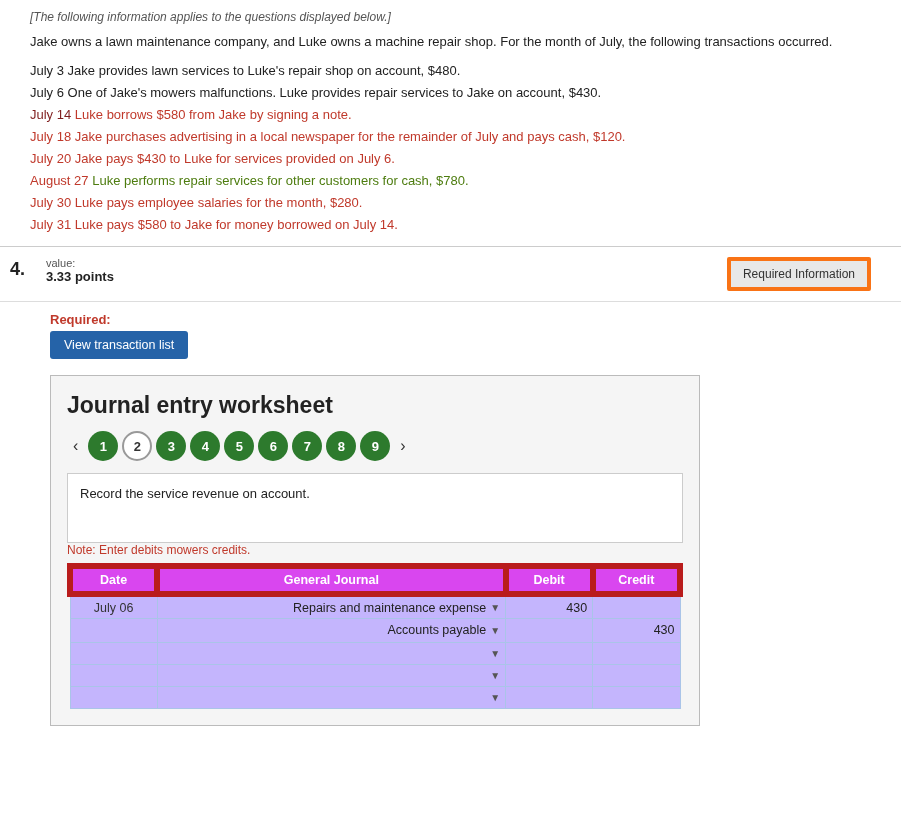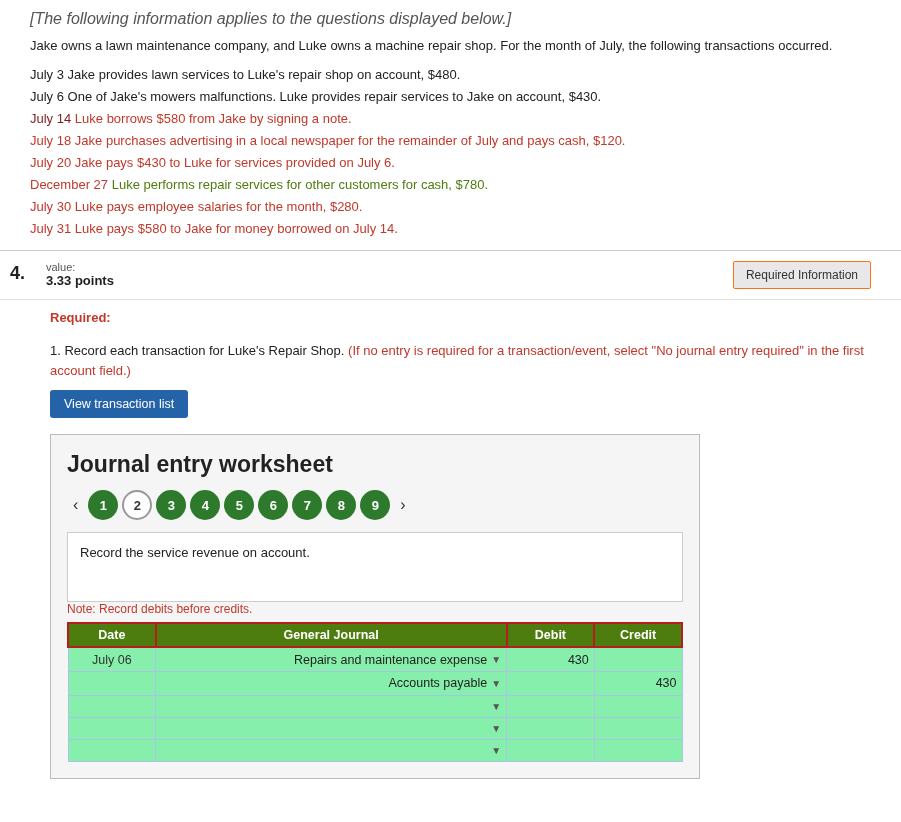--- a/index.html
+++ b/index.html
@@ -11,21 +11,21 @@
       width: 901px;
     }
     .top-section {
       padding: 10px 30px 10px 30px;
       border-bottom: 1px solid #ccc;
     }
     .intro-text {
       font-style: italic;
       color: #555;
       margin-bottom: 8px;
-      font-size: 16px;
+      font-size: 12px;
     }
     .scenario-text {
       margin-bottom: 8px;
       font-size: 13px;
       line-height: 1.5;
     }
     .transactions {
       font-size: 13px;
       line-height: 1.7;
     }
@@ -49,36 +49,36 @@
     .value-label {
       font-size: 11px;
       color: #555;
     }
     .points {
       font-size: 13px;
       font-weight: bold;
     }
     .required-info-btn {
       background: #e8e8e8;
-      border: 1px solid #f97316;
+      border: 4px solid #f97316;
       padding: 6px 12px;
       font-size: 12px;
       cursor: pointer;
       color: #333;
       border-radius: 2px;
       white-space: nowrap;
     }
 
     .main-content {
       padding: 10px 30px 20px 50px;
     }
     .required-label {
       font-weight: bold;
       color: #c0392b;
-      margin-bottom: 16px;
+      margin-bottom: 4px;
       font-size: 13px;
     }
     .instruction-text {
       font-size: 13px;
       margin-bottom: 10px;
       line-height: 1.5;
     }
     .instruction-red {
       color: #c0392b;
     }
@@ -152,34 +152,34 @@
       font-size: 12px;
       margin-bottom: 6px;
     }
 
     .journal-table {
       width: 100%;
       border-collapse: collapse;
       font-size: 12.5px;
     }
     .journal-table th {
-      background: #4d7c0f;
+      background: #d946ef;
       color: #fff;
       padding: 4px 14px;
       text-align: center;
-      border: 2px solid #b91c1c;
+      border: 6px solid #b91c1c;
       font-weight: bold;
     }
     .journal-table th.gj-col {
       text-align: center;
     }
     .journal-table td {
       padding: 3px 5px;
       border: 1px solid #aac4e8;
-      background: #86efac;
+      background: #c4b5fd;
       height: 24px;
     }
     .journal-table td.date-cell {
       text-align: center;
       width: 70px;
       color: #333;
     }
     .journal-table td.gj-cell {
       width: 280px;
       position: relative;
@@ -214,40 +214,37 @@
 
 <div class="top-section">
   <div class="intro-text">[The following information applies to the questions displayed below.]</div>
   <div class="scenario-text">Jake owns a lawn maintenance company, and Luke owns a machine repair shop. For the month of July, the following transactions occurred.</div>
   <div class="transactions">
     <div><span>July  3</span>&nbsp;<span>Jake provides lawn services to Luke's repair shop on account, $480.</span></div>
     <div><span>July  6</span>&nbsp;<span>One of Jake's mowers malfunctions. Luke provides repair services to Jake on account, $430.</span></div>
     <div><span style="color:#7f1d1d;">July 14</span>&nbsp;<span style="color:#c0392b;">Luke borrows $580 from Jake by signing a note.</span></div>
     <div><span style="color:#c0392b;text-align:right;">July 18</span>&nbsp;<span style="color:#c0392b;">Jake purchases advertising in a local newspaper for the remainder of July and pays cash, $120.</span></div>
     <div><span style="color:#c0392b;">July 20</span>&nbsp;<span style="color:#c0392b;">Jake pays $430 to Luke for services provided on July 6.</span></div>
-    <div><span style="color:#c0392b;">December 27</span>&nbsp;<span style="color:#4d7c0f;">Luke performs repair services for other customers for cash, $780.</span></div>
+    <div><span style="color:#c0392b;">August 27</span>&nbsp;<span style="color:#4d7c0f;">Luke performs repair services for other customers for cash, $780.</span></div>
     <div><span style="color:#c0392b;">July 30</span>&nbsp;<span style="color:#c0392b;">Luke pays employee salaries for the month, $280.</span></div>
     <div><span style="color:#c0392b;">July 31</span>&nbsp;<span style="color:#c0392b;">Luke pays $580 to Jake for money borrowed on July 14.</span></div>
   </div>
 </div>
 
 <div class="question-section">
   <div class="question-number">4.</div>
   <div class="question-meta">
     <div class="value-label">value:</div>
     <div class="points">3.33 points</div>
   </div>
   <button class="required-info-btn">Required Information</button>
 </div>
 
 <div class="main-content">
   <div class="required-label">Required:</div>
-  <div class="instruction-text">
-    <span>1. Record each transaction for Luke's Repair Shop. </span><span class="instruction-red">(If no entry is required for a transaction/event, select "No journal entry required" in the first account field.)</span>
-  </div>
 
   <button class="view-transaction-btn">View transaction list</button>
 
   
   <div class="worksheet-container">
     <div class="worksheet-title">Journal entry worksheet</div>
 
     <div class="tabs-row">
       <button class="nav-arrow">‹</button>
       <button class="tab-circle">1</button>
@@ -259,21 +256,21 @@
       <button class="tab-circle">7</button>
       <button class="tab-circle">8</button>
       <button class="tab-circle">9</button>
       <button class="nav-arrow">›</button>
     </div>
 
     <div class="instruction-box">
       <span>Record the service revenue on account.</span>
     </div>
 
-    <div class="note-text">Note: Record debits before credits.</div>
+    <div class="note-text">Note: Enter debits mowers credits.</div>
 
     <table class="journal-table">
       <thead>
         <tr>
           <th>Date</th>
           <th class="gj-col">General Journal</th>
           <th>Debit</th>
           <th>Credit</th>
         </tr>
       </thead>

